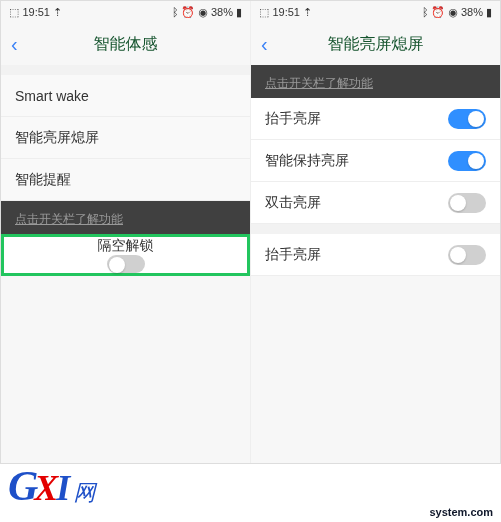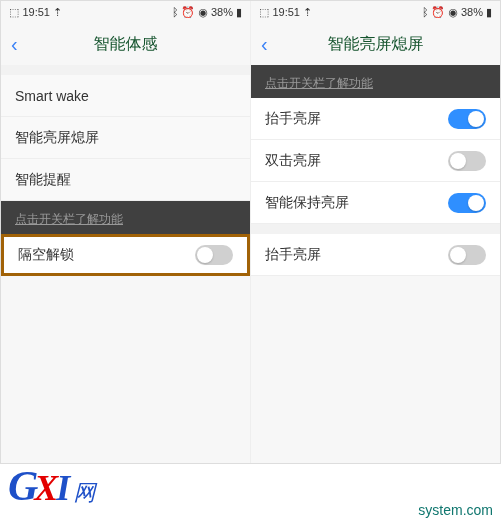--- a/index.html
+++ b/index.html
@@ -15,27 +15,27 @@
   .nav-title { font-size: 16px; font-weight: 500; color: #14532d; }
   .section-header { font-size: 12px; color: #999; padding: 10px 14px 6px; background: #404040; text-decoration: underline; }
   .list-item { height: 42px; display: flex; align-items: center; justify-content: space-between; padding: 0 14px; background: #fff; border-bottom: 1px solid #eee; }
   .list-item.nav-item { background: #f9f9f9; }
   .item-label { font-size: 14px; color: #333; }
   .toggle { width: 38px; height: 20px; border-radius: 10px; position: relative; background: #d0d0d0; }
   .toggle .knob { width: 16px; height: 16px; border-radius: 50%; background: #fff; position: absolute; top: 2px; left: 2px; box-shadow: 0 1px 2px rgba(0,0,0,0.2); }
   .toggle.on { background: #2f8fff; }
   .toggle.on .knob { left: 20px; }
   .spacer { height: 10px; background: #f2f2f2; }
-  .highlight-box { border: 3px solid #a16207; }
+  .highlight-box { border: 3px solid #22c55e; flex-direction: column; }
   .watermark-logo { position: absolute; bottom: 12px; left: 8px; display: flex; align-items: baseline; font-family: Georgia, serif; }
   .watermark-logo .g { font-size: 42px; font-weight: bold; font-style: italic; color: #1e50c8; }
   .watermark-logo .x { font-size: 36px; font-weight: bold; font-style: italic; color: #e30000; margin-left: -4px; }
   .watermark-logo .i { font-size: 36px; font-weight: bold; font-style: italic; color: #1e50c8; margin-left: -2px; }
   .watermark-logo .net { font-size: 22px; color: #1e50c8; margin-left: 3px; font-style: italic; }
-  .watermark-url { position: absolute; bottom: 4px; right: 8px; font-size: 14px; color: #0f766e; font-family: Arial, sans-serif; }
+  .watermark-url { position: absolute; bottom: 4px; right: 8px; font-size: 11px; color: #0f172a; font-family: Arial, sans-serif; font-weight: bold; }
   .batt-icon { font-size: 11px; }
 </style>
 </head>
 <body>
 
 <div class="screens">
 
   <div class="screen">
     <div class="status-bar">
       <div class="status-left">
@@ -94,28 +94,28 @@
       <span class="nav-title">智能亮屏熄屏</span>
     </div>
     <div class="section-header">点击开关栏了解功能</div>
     <div class="list-item">
       <span class="item-label">抬手亮屏</span>
       <div class="toggle on">
           <div class="knob"></div>
         </div>
     </div>
     <div class="list-item">
-      <span class="item-label">双击亮屏</span>
-      <div class="toggle">
+      <span class="item-label">智能保持亮屏</span>
+      <div class="toggle on">
           <div class="knob"></div>
         </div>
     </div>
     <div class="list-item">
-      <span class="item-label">智能保持亮屏</span>
-      <div class="toggle on">
+      <span class="item-label">双击亮屏</span>
+      <div class="toggle">
           <div class="knob"></div>
         </div>
     </div>
     <div class="spacer"></div>
     <div class="list-item">
       <span class="item-label">抬手亮屏</span>
       <div class="toggle">
           <div class="knob"></div>
         </div>
     </div>

